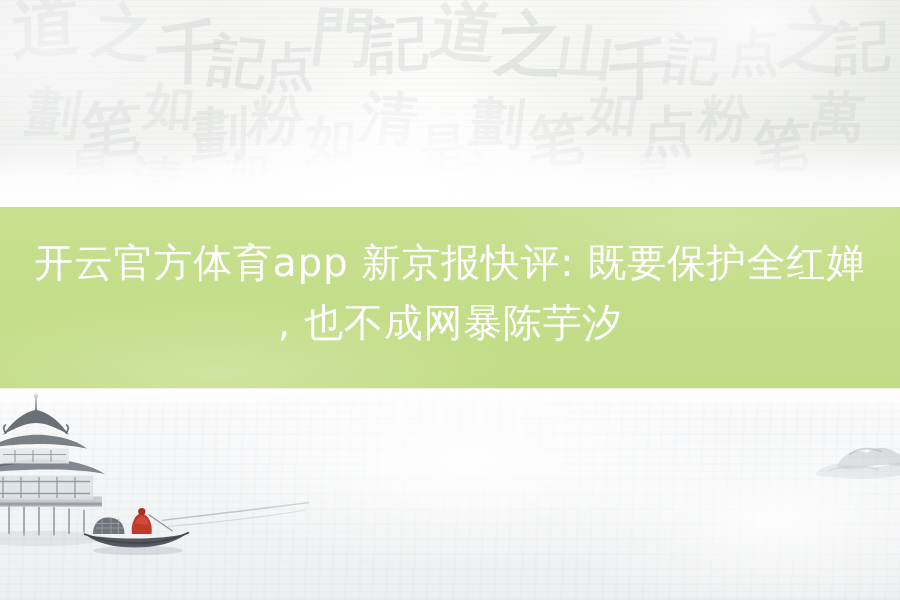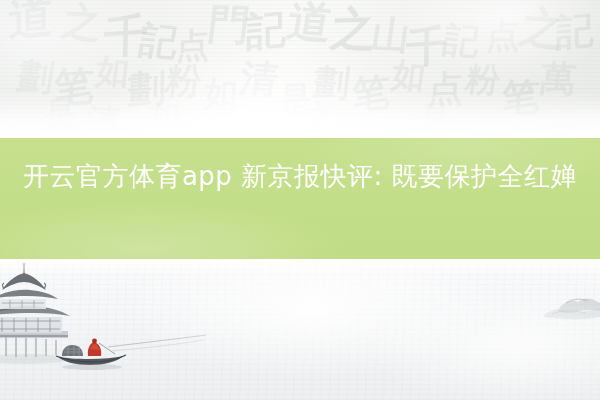--- a/index.html
+++ b/index.html
@@ -202,20 +202,21 @@
         <span class="glyph" style="left: 420px; top: 102px; font-size: 30px; opacity: 0.08; transform: rotate(-3deg) skewX(-5deg);">是</span>
       </div>
     <div class="paper-bloom"></div>
     <div class="paper-fade"></div>
   </div>
 
   <div class="headline-band">
     <div class="band-sheen"></div>
     <div class="headline-text">
       <span class="headline-line">开云官方体育app 新京报快评: 既要保护全红婵</span>
+      <span class="headline-line">, 也不成网暴陈芋汐</span>
     </div>
   </div>
 
   <div class="landscape-band">
     <div class="water-texture"></div>
 
     <svg class="scene" viewBox="0 0 600 141" preserveAspectRatio="none">
 
       <g opacity="0.55">
         <path d="M556 352 L556 352" fill="none"></path>

